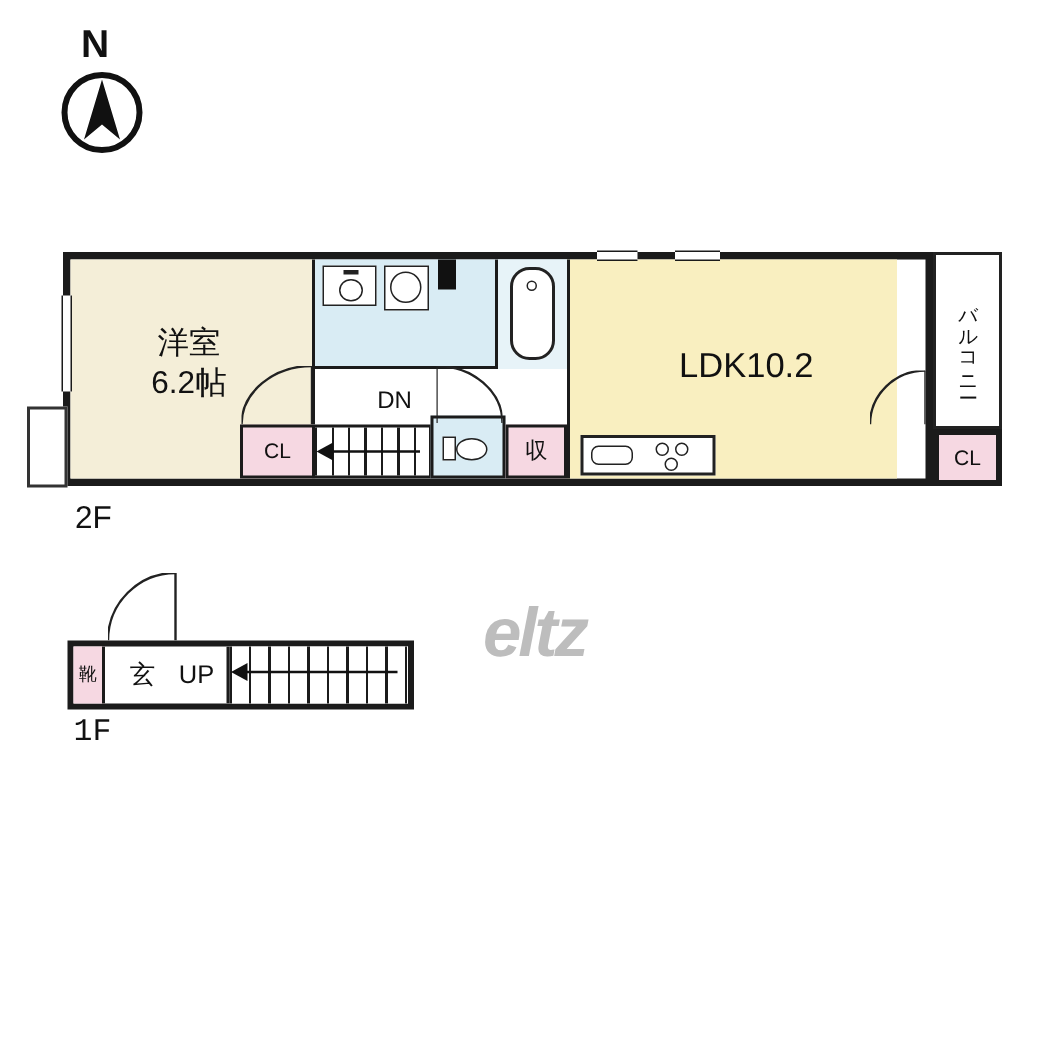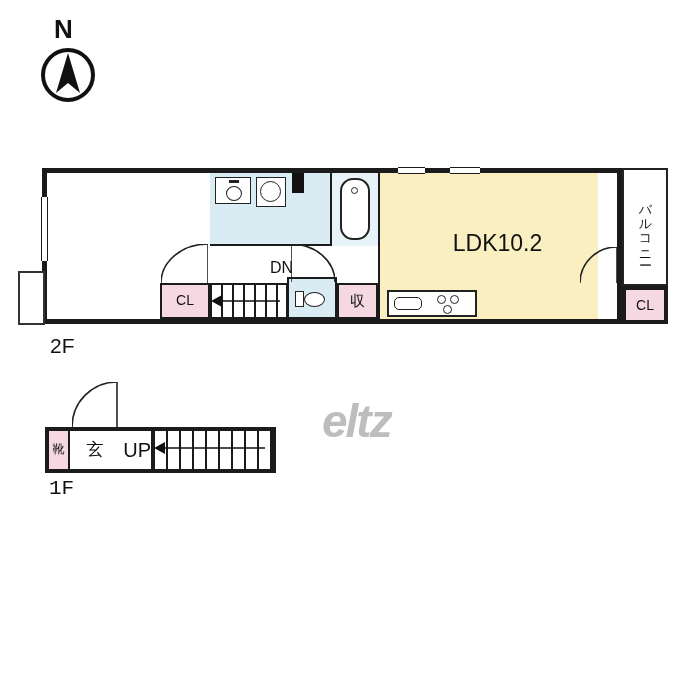--- a/index.html
+++ b/index.html
@@ -25,21 +25,21 @@
   .washer { left:46px; top:4px; width:30px; height:30px; background:#fff; border:1.5px solid #222; }
   .washer .drum { position:absolute; left:3px; top:3px; width:21px; height:21px; border:1.5px solid #222; border-radius:50%; }
   .heater { left:82px; top:0; width:12px; height:20px; background:#111; }
   .bathroom { left:120px; top:0; width:48px; height:73px; background:var(--bath-blue-light,#e7f3f8); border-left:2px solid var(--wall,#1b1b1b); }
   .tub { position:absolute; left:8px; top:5px; width:30px; height:62px; background:#fff; border:2px solid #222; border-radius:13px; }
   .tub .drain { position:absolute; left:9px; top:7px; width:7px; height:7px; border:1.5px solid #222; border-radius:50%; }
 
   .closet-left { left:113px; top:110px; width:50px; height:36px; background:var(--closet-pink,#f6d8e2); border:2px solid var(--wall,#1b1b1b); text-align:center; font-size:14px; line-height:31px; }
   .stairs2f { left:161px; top:110px; width:80px; height:36px; background-color:#fff; border:2px solid var(--wall,#1b1b1b);
     background-image:repeating-linear-gradient(to right,#1b1b1b 0,#1b1b1b 1.6px,transparent 1.6px,transparent 11px); }
-  .dn-label { left:186px; top:86px; width:60px; text-align:right; font-size:16px; }
+  .dn-label { left:186px; top:86px; width:60px; text-align:center; font-size:16px; }
 
   .toilet-room { left:240px; top:104px; width:50px; height:42px; background:var(--bath-blue,#d9ecf4); border:2px solid var(--wall,#1b1b1b); }
   .t-tank { position:absolute; left:6px; top:12px; width:9px; height:16px; background:#fff; border:1.5px solid #222; }
   .t-bowl { position:absolute; left:15px; top:13px; width:21px; height:15px; background:#fff; border:1.5px solid #222; border-radius:50%; }
 
   .storage { left:290px; top:110px; width:41px; height:36px; background:var(--closet-pink,#f6d8e2); border:2px solid var(--wall,#1b1b1b); text-align:center; font-size:15px; line-height:31px; }
 
   .ldk { left:331px; top:0; width:220px; height:146px; background:var(--room-yellow,#f9efc0); border-left:2px solid var(--wall,#1b1b1b); }
   .ldk-label { left:0; top:57px; width:235px; text-align:center; font-size:23px; }
   .kitchen { position:absolute; left:7px; top:117px; width:90px; height:27px; background:#fff; border:2px solid #222; }
@@ -60,21 +60,21 @@
   .ac-box { left:18px; top:271px; width:27px; height:54px; border:2px solid #333; background:#fff; }
 
   .floor-label { font-size:21px; }
   .f2-label { left:50px; top:334px;text-align:center; }
   .f1-label { left:49px; top:477px;font-family:Liberation Mono, monospace; }
 
   
   .unit1f { left:45px; top:427px; width:231px; height:46px; border:4px solid var(--wall,#1b1b1b); background:#fff; }
   .shoe-box { left:0; top:0; width:21px; height:38px; background:var(--closet-pink,#f6d8e2); border-right:2px solid var(--wall,#1b1b1b); text-align:center; font-size:12px; line-height:36px; }
   .genkan-label { left:30px; top:0; width:32px; height:38px; text-align:center; font-size:17px; line-height:38px; }
-  .up-label { left:62px; top:0; width:40px; height:38px; text-align:right; font-size:20px; line-height:38px; }
+  .up-label { left:62px; top:0; width:40px; height:38px; text-align:center; font-size:17px; line-height:38px; }
   .stairs1f { left:102px; top:0; width:121px; height:38px; border-left:2px solid var(--wall,#1b1b1b); background-color:#fff;
     background-image:repeating-linear-gradient(to right,#1b1b1b 0,#1b1b1b 1.6px,transparent 1.6px,transparent 13px); }
 
   
   .watermark { left:322px; top:394px; display:flex; align-items:baseline; color:var(--watermark-gray,#bdbdbd); z-index:6; }
   .wm-logo { font-size:46px; font-style:italic; font-weight:800; letter-spacing:-2px; }
   .wm-text { font-size:27px; font-weight:700; margin-left:8px; }
 </style>
 </head>
 <body>
@@ -82,20 +82,26 @@
 <div class="stage">
 
   <div class="abs compass-n">N</div>
   <svg class="abs compass" width="58" height="58" viewBox="0 0 58 58">
     <circle cx="29" cy="29" r="25" fill="none" stroke="#111" stroke-width="4"></circle>
     <polygon points="29,7 41,47 29,37 17,47" fill="#111"></polygon>
   </svg>
 
   <div class="abs unit2f">
 
+    <div class="abs western-room">
+      <div class="abs western-label">
+        <div>洋室</div>
+        <div>6.2帖</div>
+      </div>
+    </div>
 
     <div class="abs washroom">
       <div class="abs vanity">
         <div class="tap"></div>
         <div class="basin"></div>
       </div>
       <div class="abs washer">
         <div class="drum"></div>
       </div>
       <div class="abs heater"></div>

